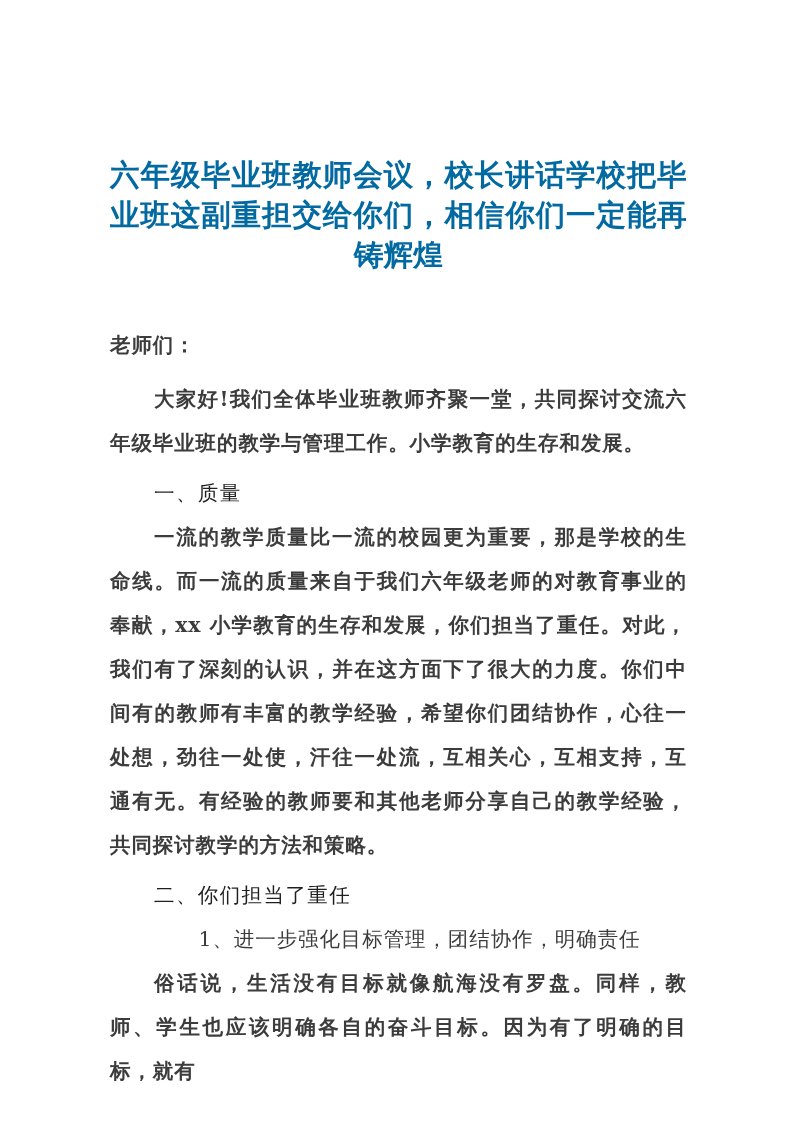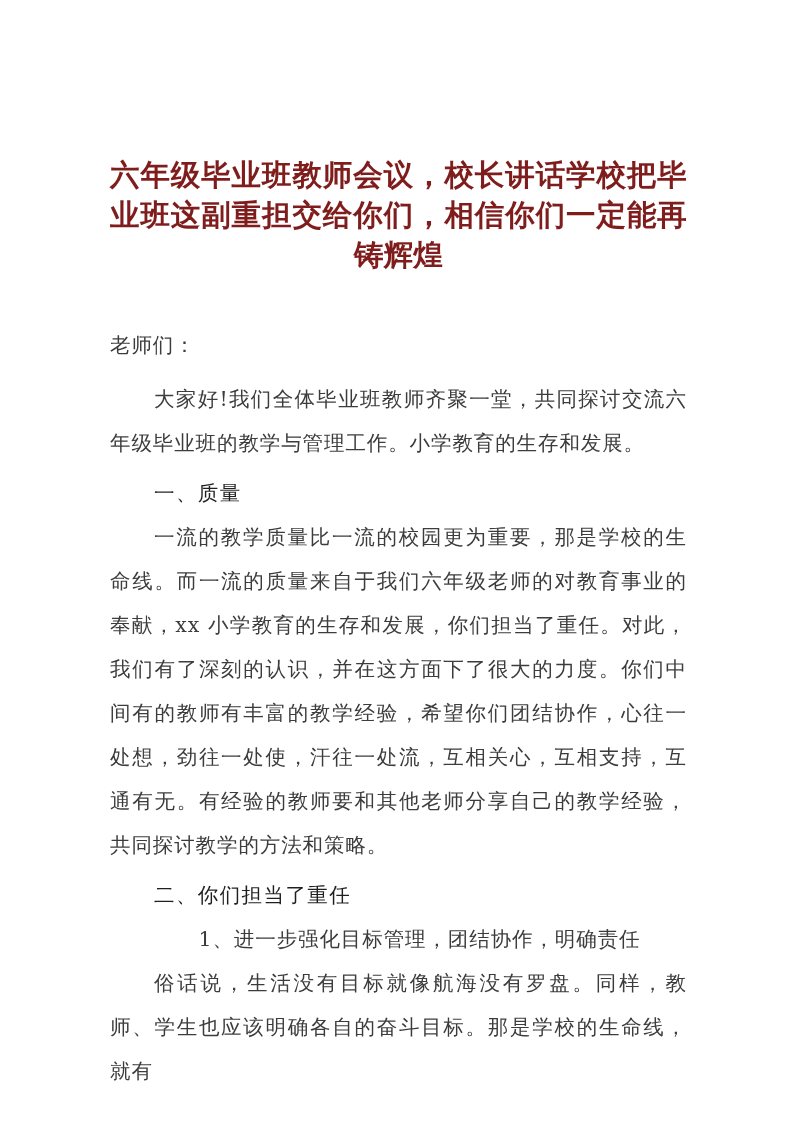--- a/index.html
+++ b/index.html
@@ -24,21 +24,21 @@
     box-sizing: border-box;
     padding: 155px 108px 0 110px;
   }
 
   
   .doc-title {
     font-family: "DejaVu Sans", "Liberation Sans", sans-serif;
     font-weight: 700;
     font-size: 29.5px;
     line-height: 40px;
-    color: #7f1d1d;
+    color: #0369a1;
     text-align: justify;
     text-align-last: center;
     letter-spacing: 0.2px;
     margin: 0 9px 0 0;
     width: 577px;
     -webkit-font-smoothing: antialiased;
   }
 
   
   .body-block {
@@ -48,21 +48,21 @@
 
   .para {
     font-family: "DejaVu Serif", "Liberation Serif", serif;
     font-size: 20.5px;
     line-height: 44px;
     color: #3c3c3c;
     margin: 0;
     text-align: justify;
     text-align-last: left;
     letter-spacing: 0.9px;
-    font-weight: 400;
+    font-weight: 700;
   }
 
   .para.salutation {
     text-indent: 0;
     margin-bottom: 10px;
   }
 
   .para.indent {
     text-indent: 44px;
   }
@@ -109,16 +109,16 @@
     <p class="heading">一、质量</p>
 
     <p class="para indent">一流的教学质量比一流的校园更为重要，那是学校的生命线。而一流的质量来自于我们六年级老师的对教育事业的奉献，xx 小学教育的生存和发展，你们担当了重任。对此，我们有了深刻的认识，并在这方面下了很大的力度。你们中间有的教师有丰富的教学经验，希望你们团结协作，心往一处想，劲往一处使，汗往一处流，互相关心，互相支持，互通有无。有经验的教师要和其他老师分享自己的教学经验，共同探讨教学的方法和策略。</p>
 
     <div class="spacer-sm"></div>
 
     <p class="heading">二、你们担当了重任</p>
 
     <p class="sub-item">1、进一步强化目标管理，团结协作，明确责任</p>
 
-    <p class="para indent">俗话说，生活没有目标就像航海没有罗盘。同样，教师、学生也应该明确各自的奋斗目标。那是学校的生命线，就有</p>
+    <p class="para indent">俗话说，生活没有目标就像航海没有罗盘。同样，教师、学生也应该明确各自的奋斗目标。因为有了明确的目标，就有</p>
 
   </div>
 </div>
 
 </body></html>

